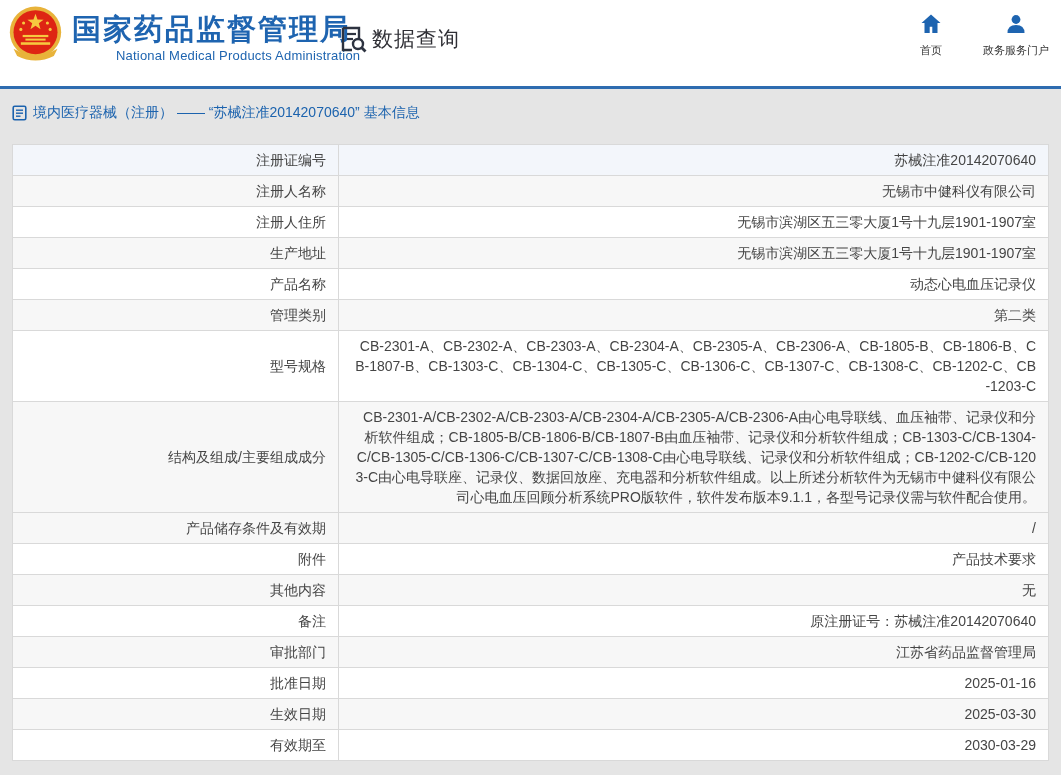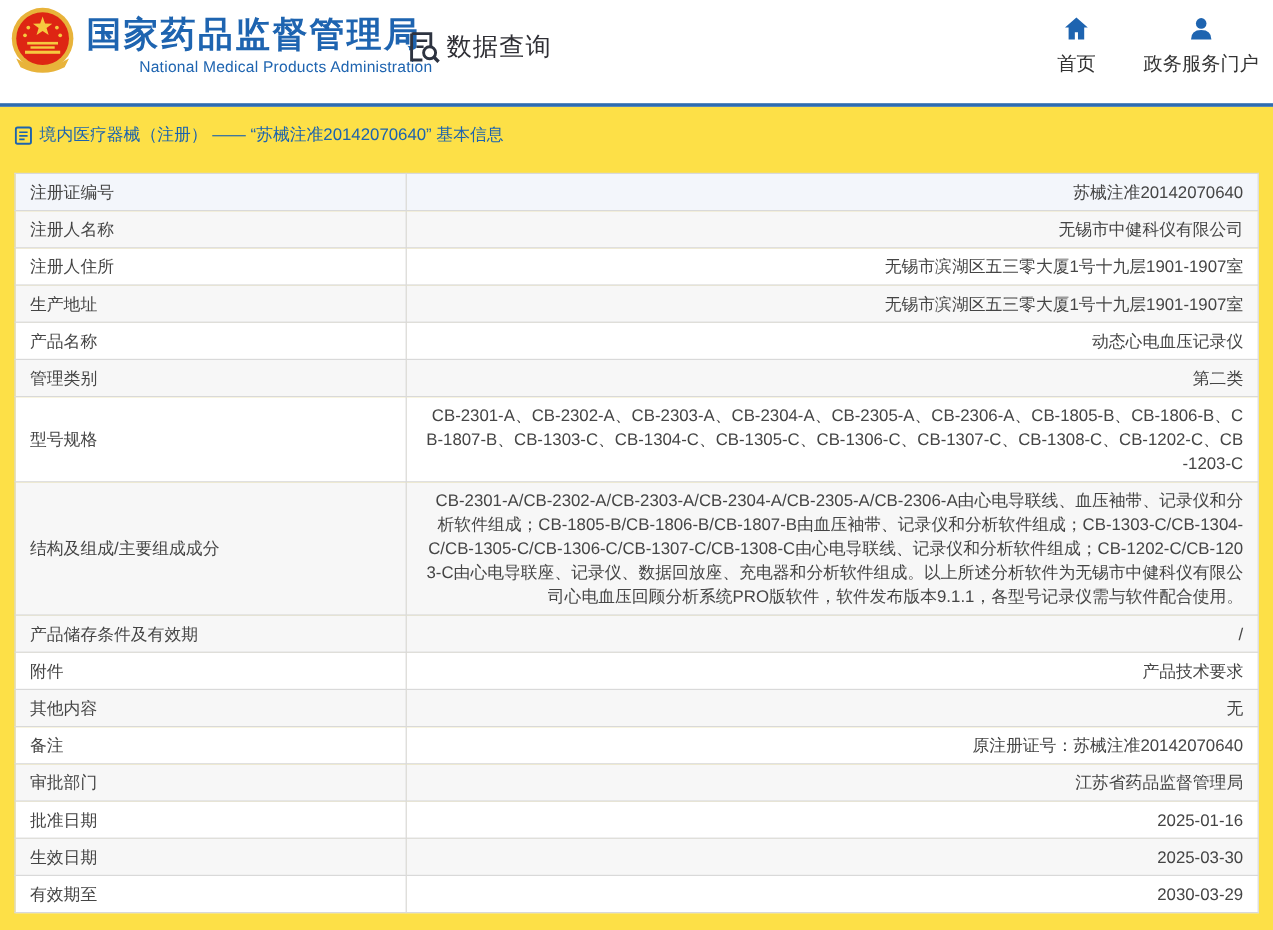--- a/index.html
+++ b/index.html
@@ -1,39 +1,39 @@
 <!DOCTYPE html>
 <html lang="zh"><head>
 <meta charset="utf-8">
 <style>
   * { margin:0; padding:0; box-sizing:border-box; }
   html,body { background:#fff; }
   body { font-family:"Liberation Sans","DejaVu Sans",sans-serif; color:#444; }
-  .page { position:relative; width:1061px; height:775px; background:#fde047; overflow:hidden; }
+  .page { position:relative; width:1061px; height:775px; background:#e5e5e5; overflow:hidden; }
 
   
   .header { position:relative; height:89px; background:#fff; border-bottom:3px solid #2e6cb0; }
   .emblem { position:absolute; left:8px; top:4px; width:55px; height:60px; }
   .brand { position:absolute; left:72px; top:12px; }
   .brand-title { font-size:29px; font-weight:bold; color:#1e64b0; letter-spacing:2px; line-height:34px; }
   .brand-sub { font-size:13px; color:#1e64b0; letter-spacing:0.2px; margin-top:2px;margin-left:44px; }
   .query { position:absolute; left:338px; top:24px; display:flex; align-items:center; gap:4px; cursor:pointer; }
   .query-label { font-size:21px; color:#2f2f35; font-weight:400; letter-spacing:1px; }
   .top-nav { position:absolute; right:12px; top:12px; display:flex; gap:40px; }
   .nav-item { display:flex; flex-direction:column; align-items:center; cursor:pointer; }
-  .nav-item .nav-label { font-size:16px; color:#333; margin-top:7px; white-space:nowrap; }
+  .nav-item .nav-label { font-size:11px; color:#333; margin-top:7px; white-space:nowrap; }
 
   
   .breadcrumb { display:flex; align-items:center; gap:6px; padding:15px 12px 13px 12px; }
   .breadcrumb-text { font-size:14px; color:#1c63ae; }
 
   
   .info-table { width:1037px; margin:9px 12px 0 12px; border-collapse:collapse; table-layout:fixed; }
   .info-table td { border:1px solid #d9d9d9; font-size:14px; line-height:20px; padding:5px 12px; color:#454545; vertical-align:middle; }
-  .info-table td.lbl { width:326px; }
+  .info-table td.lbl { width:326px; text-align:right; }
   .info-table td.val { text-align:right; word-break:break-all; }
   tr.row-hl  td { background:#f3f6fb; }
   tr.row-gray td { background:#f7f7f7; }
   tr.row-white td { background:#ffffff; }
 
   .icon-svg { display:block; }
 </style>
 </head>
 <body>
 

